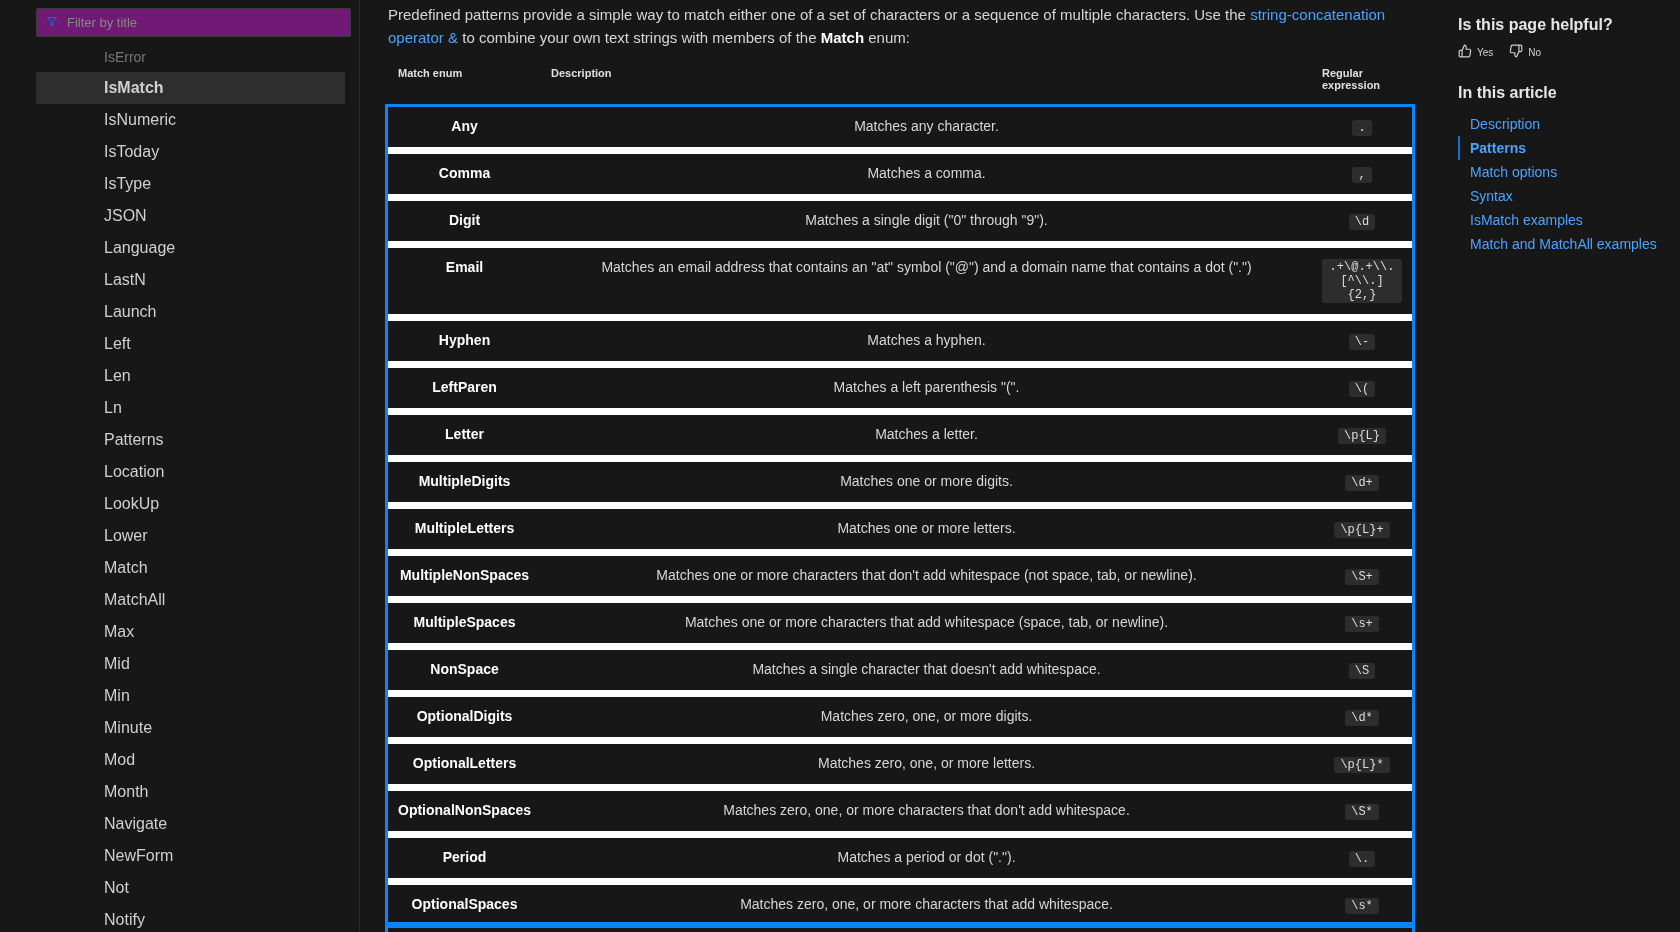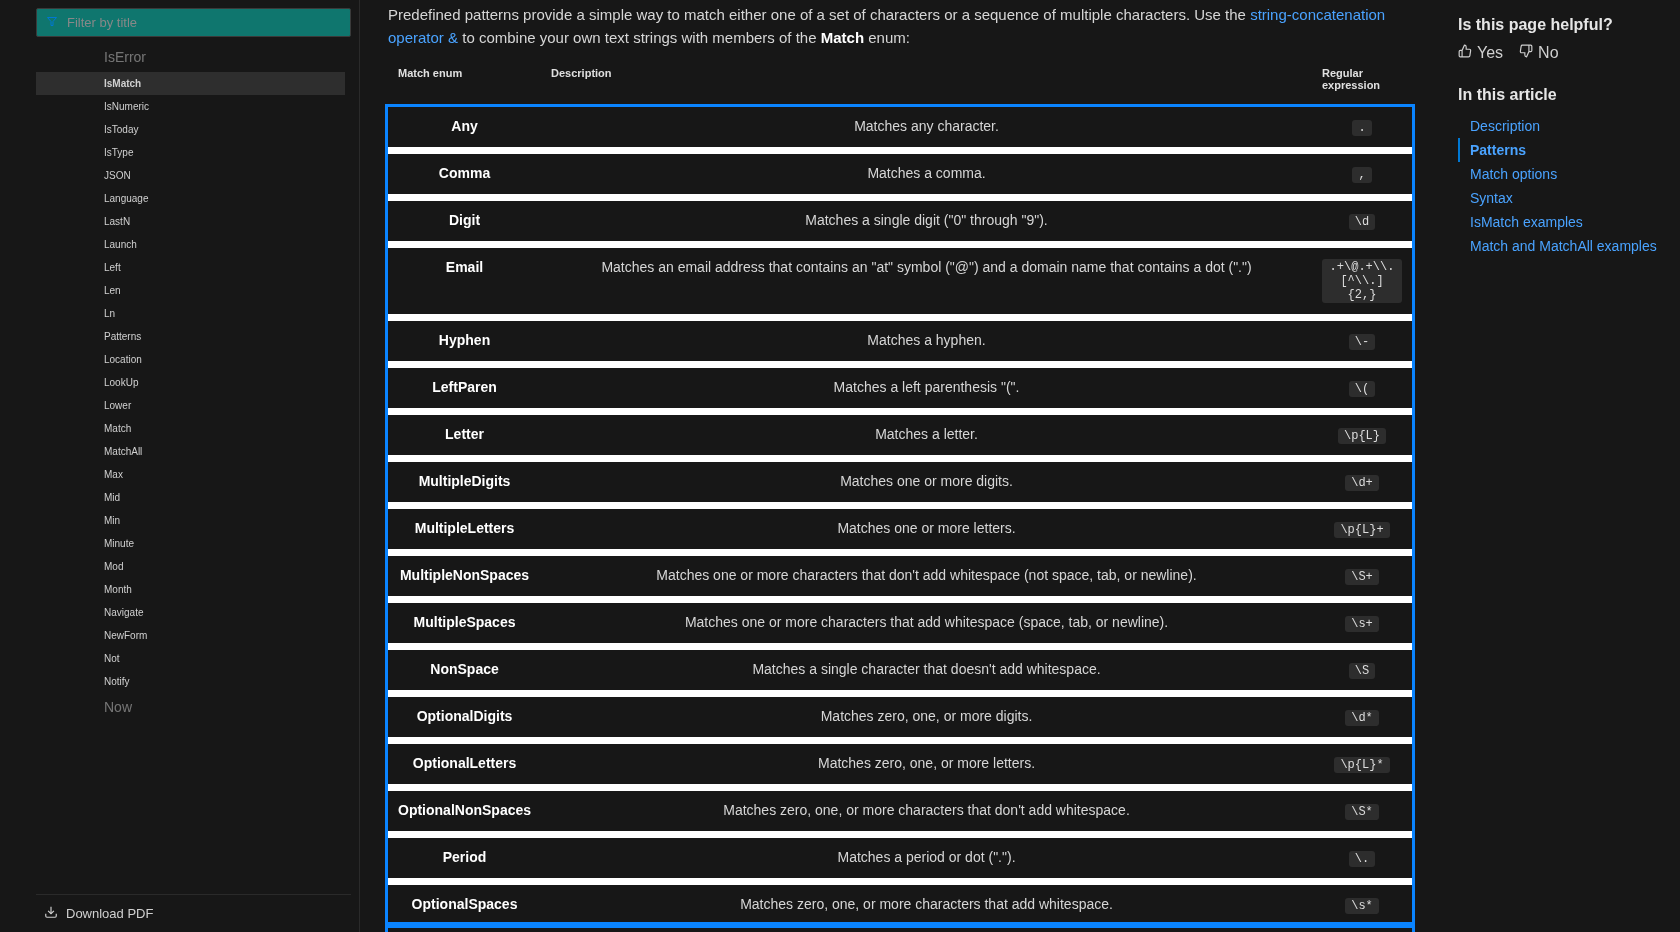--- a/index.html
+++ b/index.html
@@ -31,40 +31,40 @@
   .filter-icon {
     position: absolute;
     left: 10px;
     top: 50%;
     transform: translateY(-50%);
     color: #0078d4;
     font-size: 13px;
   }
   .filter-input {
     width: 100%;
-    background: #0f766e;
+    background: #701a75;
     border: 1px solid #3a3a3a;
     color: #ccc;
     font-size: 13px;
     padding: 6px 10px 6px 30px;
     border-radius: 2px;
   }
   .filter-input::placeholder { color: #888; }
   .nav-scroll {
     flex: 1;
     overflow-y: auto;
     padding-right: 6px;
   }
   .nav-scroll::-webkit-scrollbar { width: 14px; }
   .nav-scroll::-webkit-scrollbar-track { background: #1c1c1c; }
   .nav-scroll::-webkit-scrollbar-thumb { background: #3d3d3d; border-radius: 0; }
   .nav-list { list-style: none; }
   .nav-item {
     padding: 4px 10px 4px 68px;
-    font-size: 10px;
+    font-size: 16px;
     color: #d0d0d0;
     cursor: pointer;
     line-height: 1.5;
   }
   .nav-item.active { background: #2e2e2e; font-weight: 600; }
   .nav-item.cut { opacity: 0.5; font-size: 14px; } 
   .download-bar {
     border-top: 1px solid #2a2a2a;
     padding: 10px 8px;
     font-size: 13px;
@@ -124,21 +124,21 @@
   }
   .outside-row td { padding-top: 12px; }
 
   
   .rail {
     padding: 16px 18px;
     font-size: 14px;
   }
   .rail h3 { font-size: 16px; font-weight: 600; margin-bottom: 10px; }
   .feedback { display: flex; gap: 16px; margin-bottom: 24px; }
-  .fb-btn { display: flex; align-items: center; gap: 5px; color: #d0d0d0; cursor: pointer; font-size: 16px; justify-content: flex-end; }
+  .fb-btn { display: flex; align-items: center; gap: 5px; color: #d0d0d0; cursor: pointer; font-size: 10px; justify-content: flex-end; }
   .toc-list { list-style: none; }
   .toc-item {
     padding: 4px 0 4px 10px;
     color: #4aa3ff;
     cursor: pointer;
     font-size: 14px;
     border-left: 2px solid transparent;
   }
   .toc-item.active { border-left-color: #0078d4; font-weight: 600; }
 </style>

